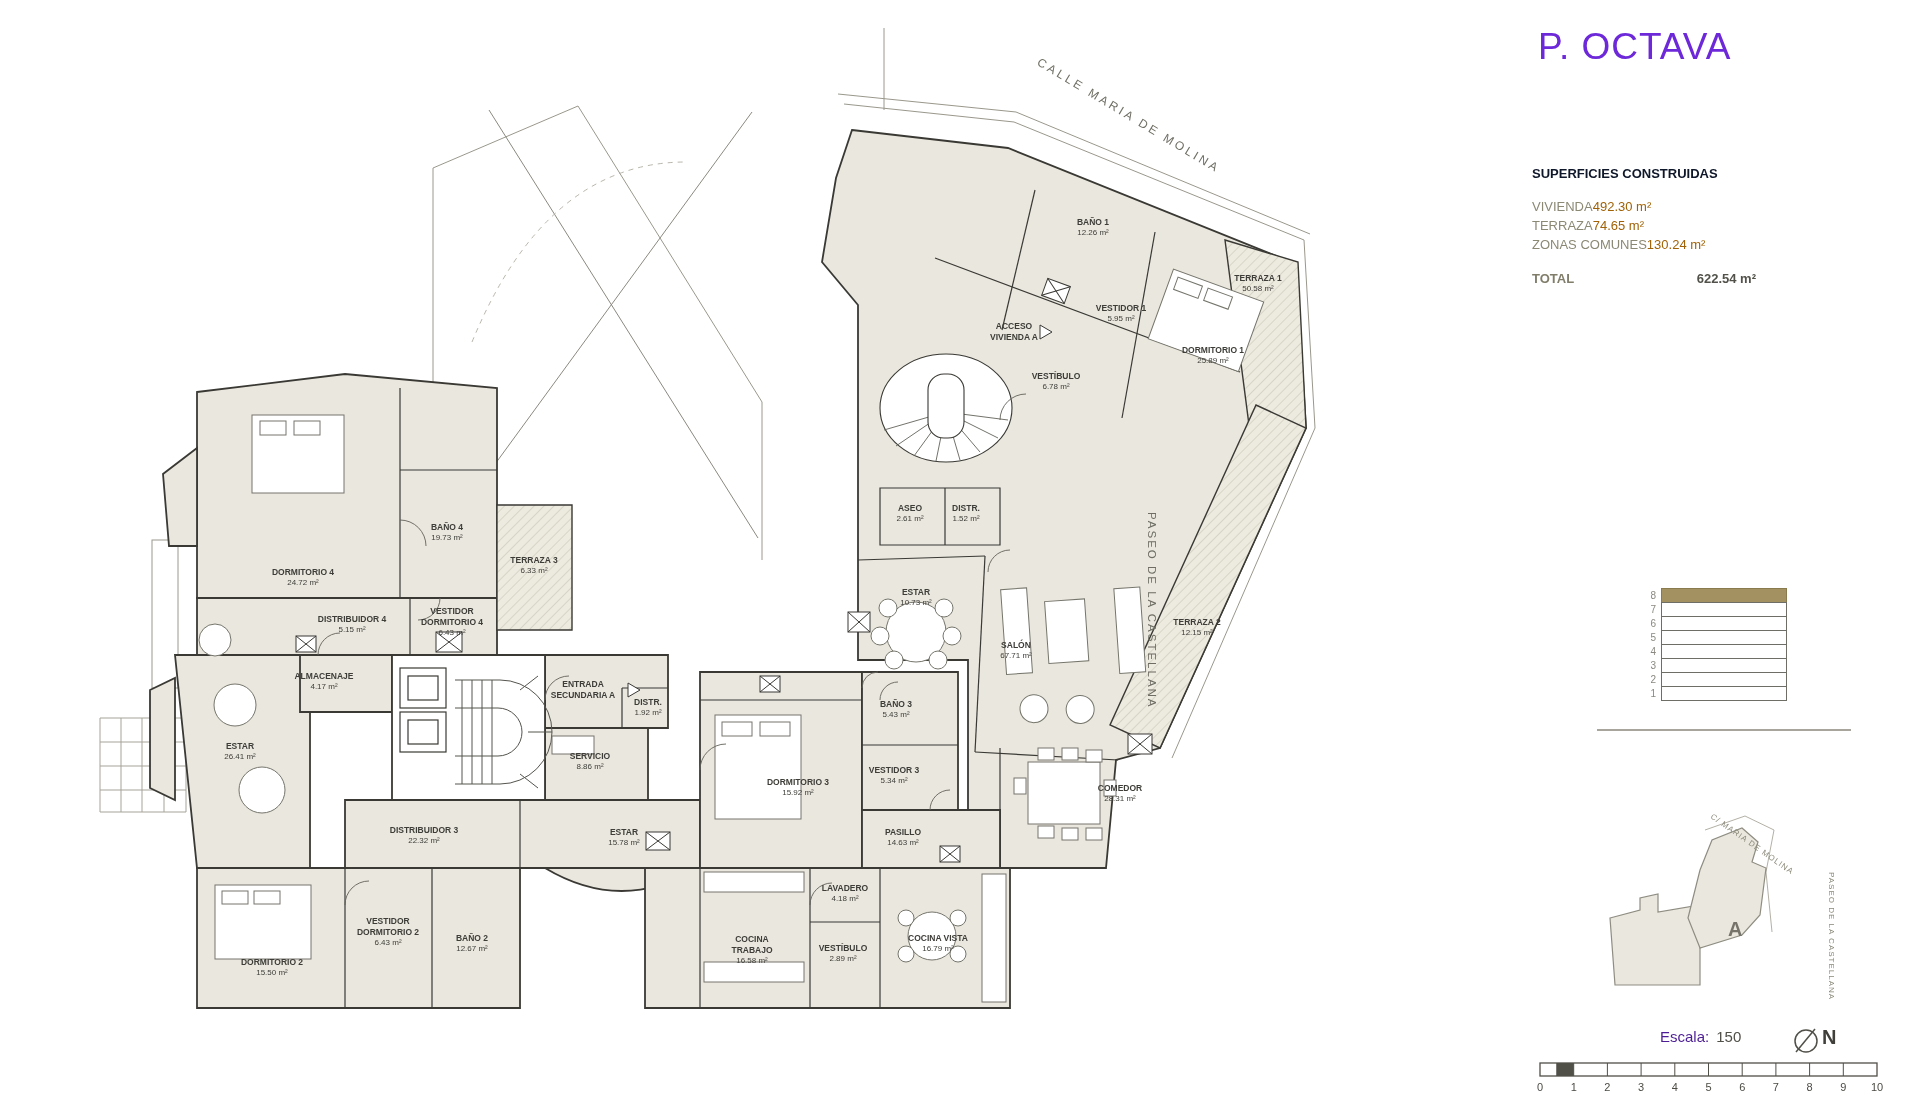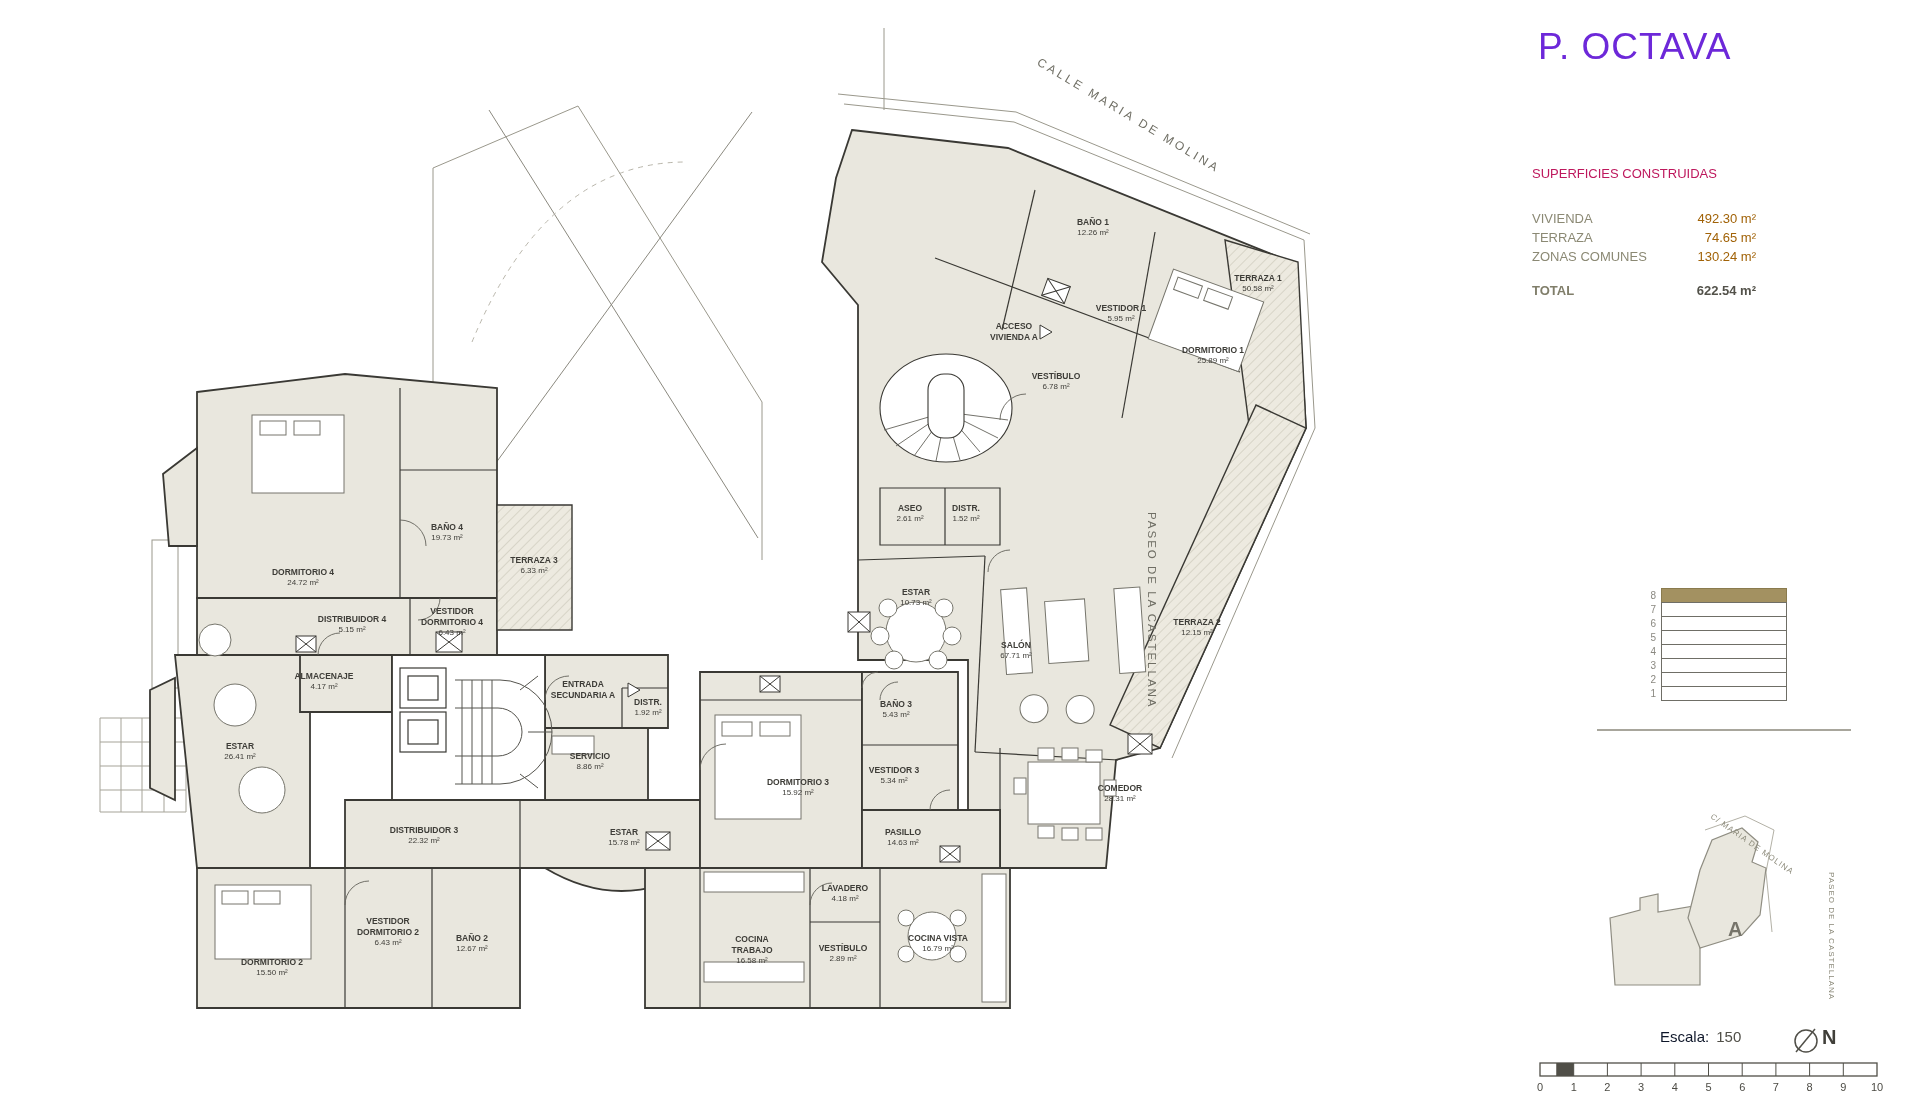--- a/index.html
+++ b/index.html
@@ -11,39 +11,39 @@
           font-size:8.5px;font-weight:700;color:#3e3d38;line-height:1.3;white-space:nowrap;}
   .rlabel .area{display:block;font-weight:400;font-size:8px;}
   .rlabel.w2{white-space:normal;width:66px;}
   
   .street{position:absolute;color:#6f6e64;font-size:12px;letter-spacing:3px;
           transform-origin:left top;white-space:nowrap;}
   
   #title{position:absolute;left:1538px;top:26px;font-size:37px;letter-spacing:1px;
          color:#6d28d9;font-weight:400;}
   #surfaces{position:absolute;left:1532px;top:166px;width:224px;font-size:13px;}
-  #surfaces .hd{font-weight:400;color:#be185d;margin-bottom:28px;}
-  #surfaces .row{display:flex;justify-content:space-between;line-height:19px;color:#8b8974;}
+  #surfaces .hd{font-weight:700;color:#0f172a;margin-bottom:16px;}
+  #surfaces .row{display:flex;justify-content:flex-start;line-height:19px;color:#8b8974;}
   #surfaces .row .v{color:#a16207;}
   #surfaces .total{display:flex;justify-content:space-between;margin-top:17px;font-weight:700;}
   #surfaces .total .l{color:#807e6a;}
   #surfaces .total .v{color:#53524a;}
   
   #floors{position:absolute;left:1640px;top:589px;}
   #floors .fr{display:flex;align-items:center;height:15px;margin-top:-1px;}
   #floors .num{width:16px;text-align:right;font-size:10px;color:#8a8880;margin-right:5px;}
   #floors .box{width:126px;height:100%;border:1px solid #6f6e66;background:#fff;box-sizing:border-box;}
   #floors .box.active{background:#a39161;border-color:#8a7b4e;}
   #fdivider{position:absolute;left:1597px;top:729px;width:254px;height:2px;background:#a8a69c;}
   
   .kpstreet{position:absolute;color:#8b8979;font-size:8px;letter-spacing:1px;
             transform-origin:left top;white-space:nowrap;}
   #kp-a{position:absolute;left:1728px;top:918px;font-size:20px;font-weight:700;color:#76746a;}
   #escala{position:absolute;left:1660px;top:1028px;font-size:15px;}
-  #escala .el{color:#0f172a;}
+  #escala .el{color:#4c1d95;}
   #escala .ev{color:#504f48;margin-left:7px;}
   #north-n{position:absolute;left:1822px;top:1026px;font-size:20px;font-weight:700;color:#403f39;}
   .snum{position:absolute;transform:translateX(-50%);font-size:11px;color:#4c4b44;top:1081px;}
 </style>
 </head>
 <body>
 
 <div id="page">
 
 <svg width="1920" height="1112" viewBox="0 0 1920 1112">

